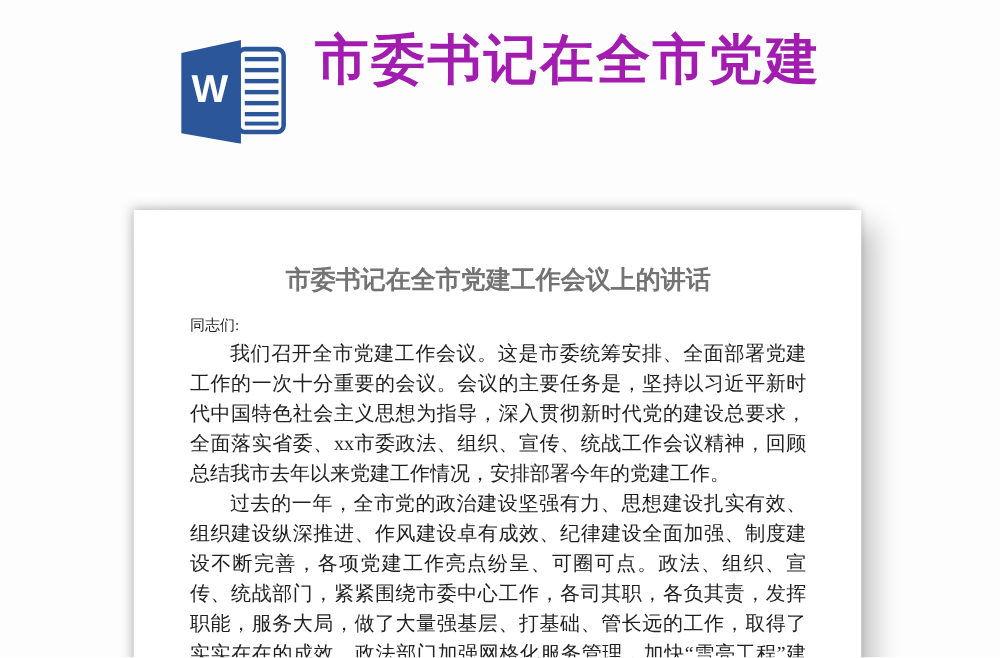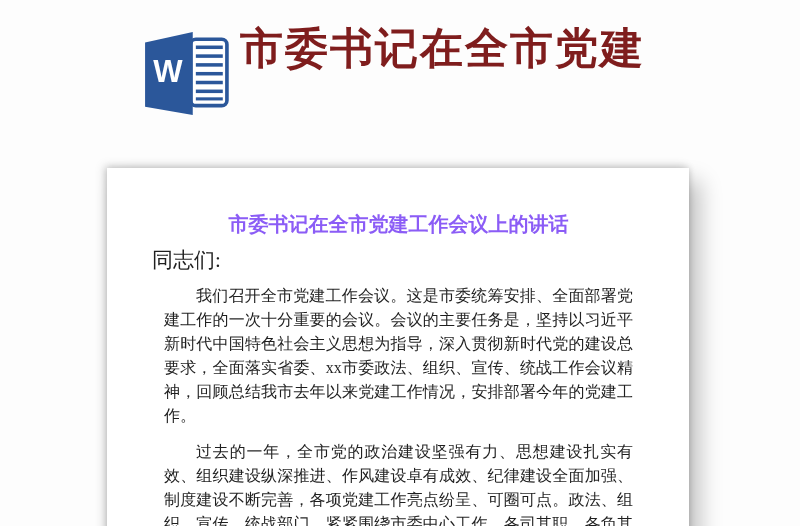--- a/index.html
+++ b/index.html
@@ -15,28 +15,28 @@
   
   .hdr-icon {
     position: absolute;
     left: 143px;
     top: 32px;
     width: 86px;
     height: 83px;
   }
   .hdr-title {
     position: absolute;
-    left: 240px;
+    left: 252px;
     top: 27px;
     margin: 0;
     font-size: 43px;
     line-height: 42px;
     font-weight: 700;
     letter-spacing: 2px;
-    color: #7f1d1d;
+    color: #a21caf;
     font-family: "Liberation Sans", "DejaVu Sans", sans-serif;
     white-space: nowrap;
   }
 
   
   .doc-page {
     position: absolute;
     left: 107px;
     top: 168px;
     width: 582px;
@@ -50,29 +50,29 @@
       12px 13px 20px rgba(0,0,0,0.22);
     font-family: "Liberation Serif", "DejaVu Serif", serif;
     color: #1f1f1f;
   }
   .doc-title {
     margin: 0 0 8px 0;
     text-align: center;
     font-size: 20px;
     font-weight: 700;
     line-height: 32px;
-    color: #8b5cf6;
+    color: #737373;
   }
   .doc-salutation {
     margin: 0;
-    font-size: 21px;
+    font-size: 12px;
     line-height: 24px;
   }
   .doc-para {
-    margin: 12px;
+    margin: 0;
     font-size: 16px;
     line-height: 24px;
     text-indent: 2em;
     text-align: justify;
     text-justify: inter-ideograph;
   }
 </style>
 </head>
 <body>
 

